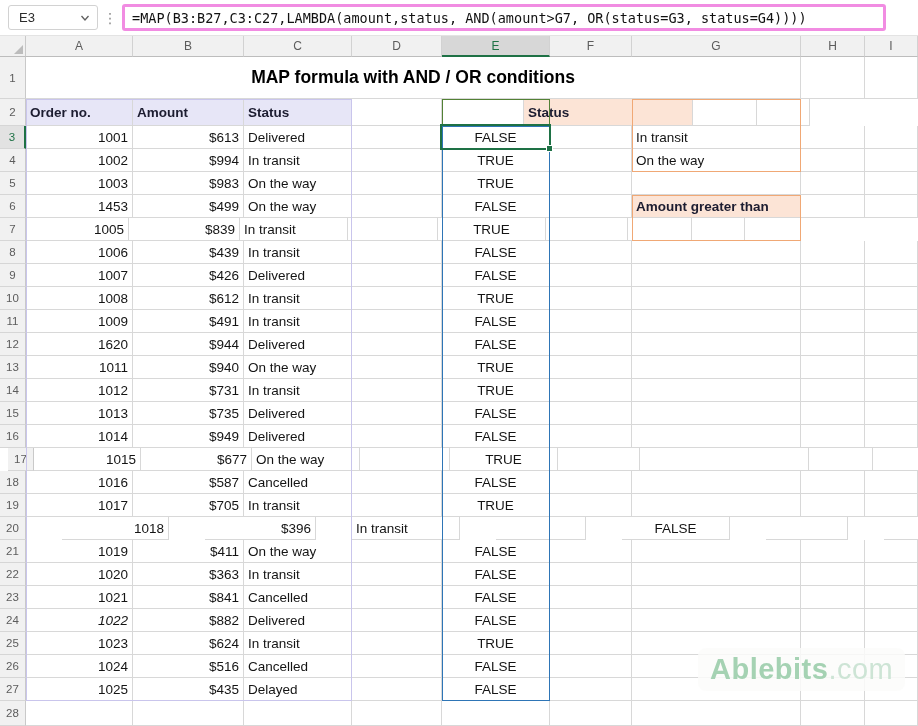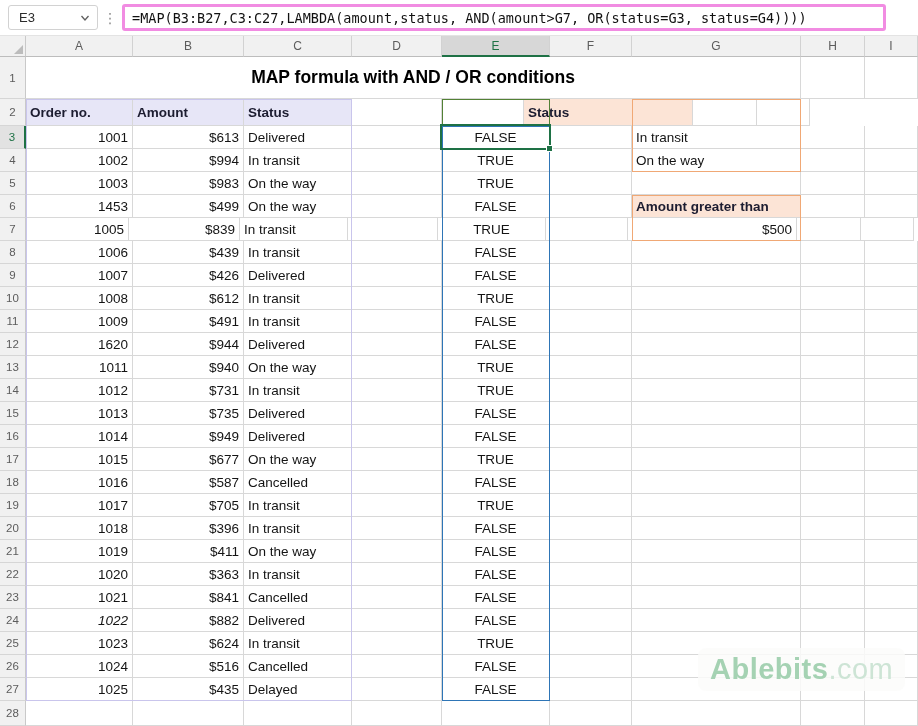--- a/index.html
+++ b/index.html
@@ -158,21 +158,20 @@
         <div class="cell" style="width: 53px;"></div>
       </div>
       <div class="row" style="height: 23px;">
         <div class="gutter">7</div>
         <div class="cell r" style="width: 103px;">1005</div>
         <div class="cell r" style="width: 111px;">$839</div>
         <div class="cell" style="width: 108px;">In transit</div>
         <div class="cell" style="width: 90px;"></div>
         <div class="cell c" style="width: 108px;">TRUE</div>
         <div class="cell" style="width: 82px;"></div>
-        <div class="cell r" style="width: 169px;">$500</div>
         <div class="cell" style="width: 64px;"></div>
         <div class="cell" style="width: 53px;"></div>
       </div>
       <div class="row" style="height: 23px;">
         <div class="gutter">8</div>
         <div class="cell r" style="width: 107px;">1006</div>
         <div class="cell r" style="width: 111px;">$439</div>
         <div class="cell" style="width: 108px;">In transit</div>
         <div class="cell" style="width: 90px;"></div>
         <div class="cell c" style="width: 108px;">FALSE</div>
@@ -270,21 +269,21 @@
         <div class="cell r" style="width: 107px; text-align: right;">1014</div>
         <div class="cell r" style="width: 111px;">$949</div>
         <div class="cell" style="width: 108px;">Delivered</div>
         <div class="cell" style="width: 90px;"></div>
         <div class="cell c" style="width: 108px;">FALSE</div>
         <div class="cell" style="width: 82px;"></div>
         <div class="cell" style="width: 169px;"></div>
         <div class="cell" style="width: 64px;"></div>
         <div class="cell" style="width: 53px;"></div>
       </div>
-      <div class="row" style="height: 23px;">
+      <div class="row" style="height: 23px; margin-left: 8px;">
         <div class="gutter">17</div>
         <div class="cell r" style="width: 107px;">1015</div>
         <div class="cell r" style="width: 111px;">$677</div>
         <div class="cell" style="width: 108px;">On the way</div>
         <div class="cell" style="width: 90px;"></div>
         <div class="cell c" style="width: 108px;">TRUE</div>
         <div class="cell" style="width: 82px;"></div>
         <div class="cell" style="width: 169px;"></div>
         <div class="cell" style="width: 64px;"></div>
         <div class="cell" style="width: 53px;"></div>
@@ -306,21 +305,21 @@
         <div class="cell r" style="width: 107px;">1017</div>
         <div class="cell r" style="width: 111px;">$705</div>
         <div class="cell" style="width: 108px;">In transit</div>
         <div class="cell" style="width: 90px;"></div>
         <div class="cell c" style="width: 108px;">TRUE</div>
         <div class="cell" style="width: 82px;"></div>
         <div class="cell" style="width: 169px;"></div>
         <div class="cell" style="width: 64px;"></div>
         <div class="cell" style="width: 53px;"></div>
       </div>
-      <div class="row" style="height: 23px;">
+      <div class="row" style="height: 23px; gap: 36px;">
         <div class="gutter">20</div>
         <div class="cell r" style="width: 107px;">1018</div>
         <div class="cell r" style="width: 111px;">$396</div>
         <div class="cell" style="width: 108px;">In transit</div>
         <div class="cell" style="width: 90px;"></div>
         <div class="cell c" style="width: 108px;">FALSE</div>
         <div class="cell" style="width: 82px;"></div>
         <div class="cell" style="width: 169px;"></div>
         <div class="cell" style="width: 64px;"></div>
         <div class="cell" style="width: 53px;"></div>

